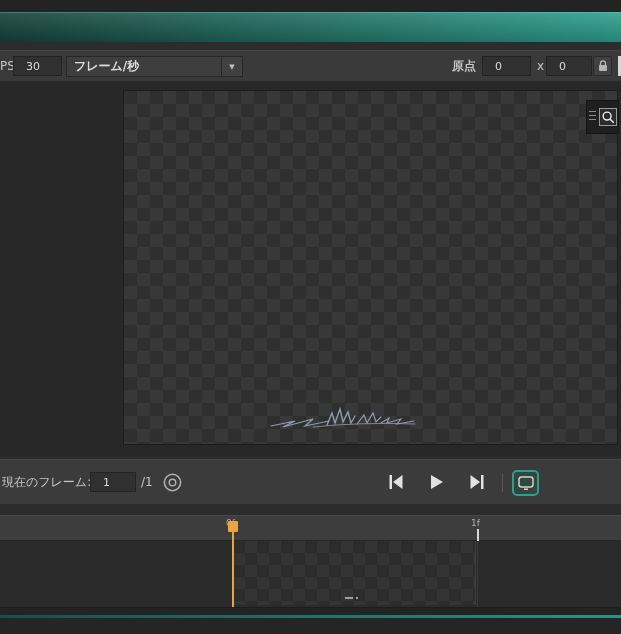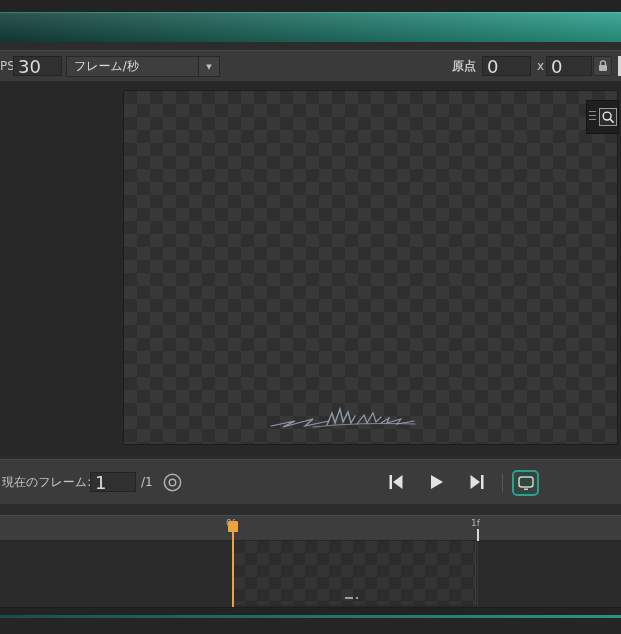--- a/index.html
+++ b/index.html
@@ -23,21 +23,21 @@
   }
 
   
   .toolbar{
     left:0;top:50px;width:621px;height:32px;background:#3a3a3a;
     border-top:1px solid #454545;border-bottom:1px solid #2a2a2a;box-sizing:border-box;
   }
   .tb-label{line-height:30px;color:#c6c6c6;}
   .field{
     box-sizing:border-box;background:#303030;border:1px solid #232323;
-    color:#dcdcdc;font-size:18px;padding:0 4px;outline:none;
+    color:#dcdcdc;font-size:11px;padding:0 12px;outline:none;
     font-family:"DejaVu Sans","Liberation Sans",sans-serif;
   }
   .combo{
     box-sizing:border-box;background:#3e3e3e;border:1px solid #272727;height:21px;
   }
   .combo .combo-text{display:block;line-height:19px;padding-left:7px;color:#dcdcdc;}
   .combo-arrow{
     position:absolute;right:0;top:0;bottom:0;width:20px;
     border-left:1px solid #272727;background:#414141;
     display:flex;align-items:center;justify-content:center;
@@ -123,21 +123,21 @@
 <body>
 
 <div class="app">
 
   <div class="abs top-strip"></div>
   <div class="abs title-gradient"></div>
 
   <div class="abs toolbar">
     <span class="abs tb-label" style="left:0;top:0;">PS</span>
     <input class="abs field" style="left: 13px; top: 5px; width: 49px; height: 20px;" value="30">
-    <div class="abs combo" style="left:66px;top:5px;width:154px;">
+    <div class="abs combo" style="left:66px;top:5px;width:177px;font-weight:bold;">
       <span class="combo-text">フレーム/秒</span>
       <span class="combo-arrow">▼</span>
     </div>
 
     <span class="abs tb-label" style="left:452px;top:0;font-weight:bold;">原点</span>
     <input class="abs field" style="left: 482px; top: 5px; width: 49px; height: 20px;" value="0">
     <span class="abs tb-label" style="left:537px;top:0;">x</span>
     <input class="abs field" style="left: 546px; top: 5px; width: 46px; height: 20px;" value="0">
     <div class="abs icon-btn" style="left:593px;top:5px;width:19px;height:20px;">
       <span>

